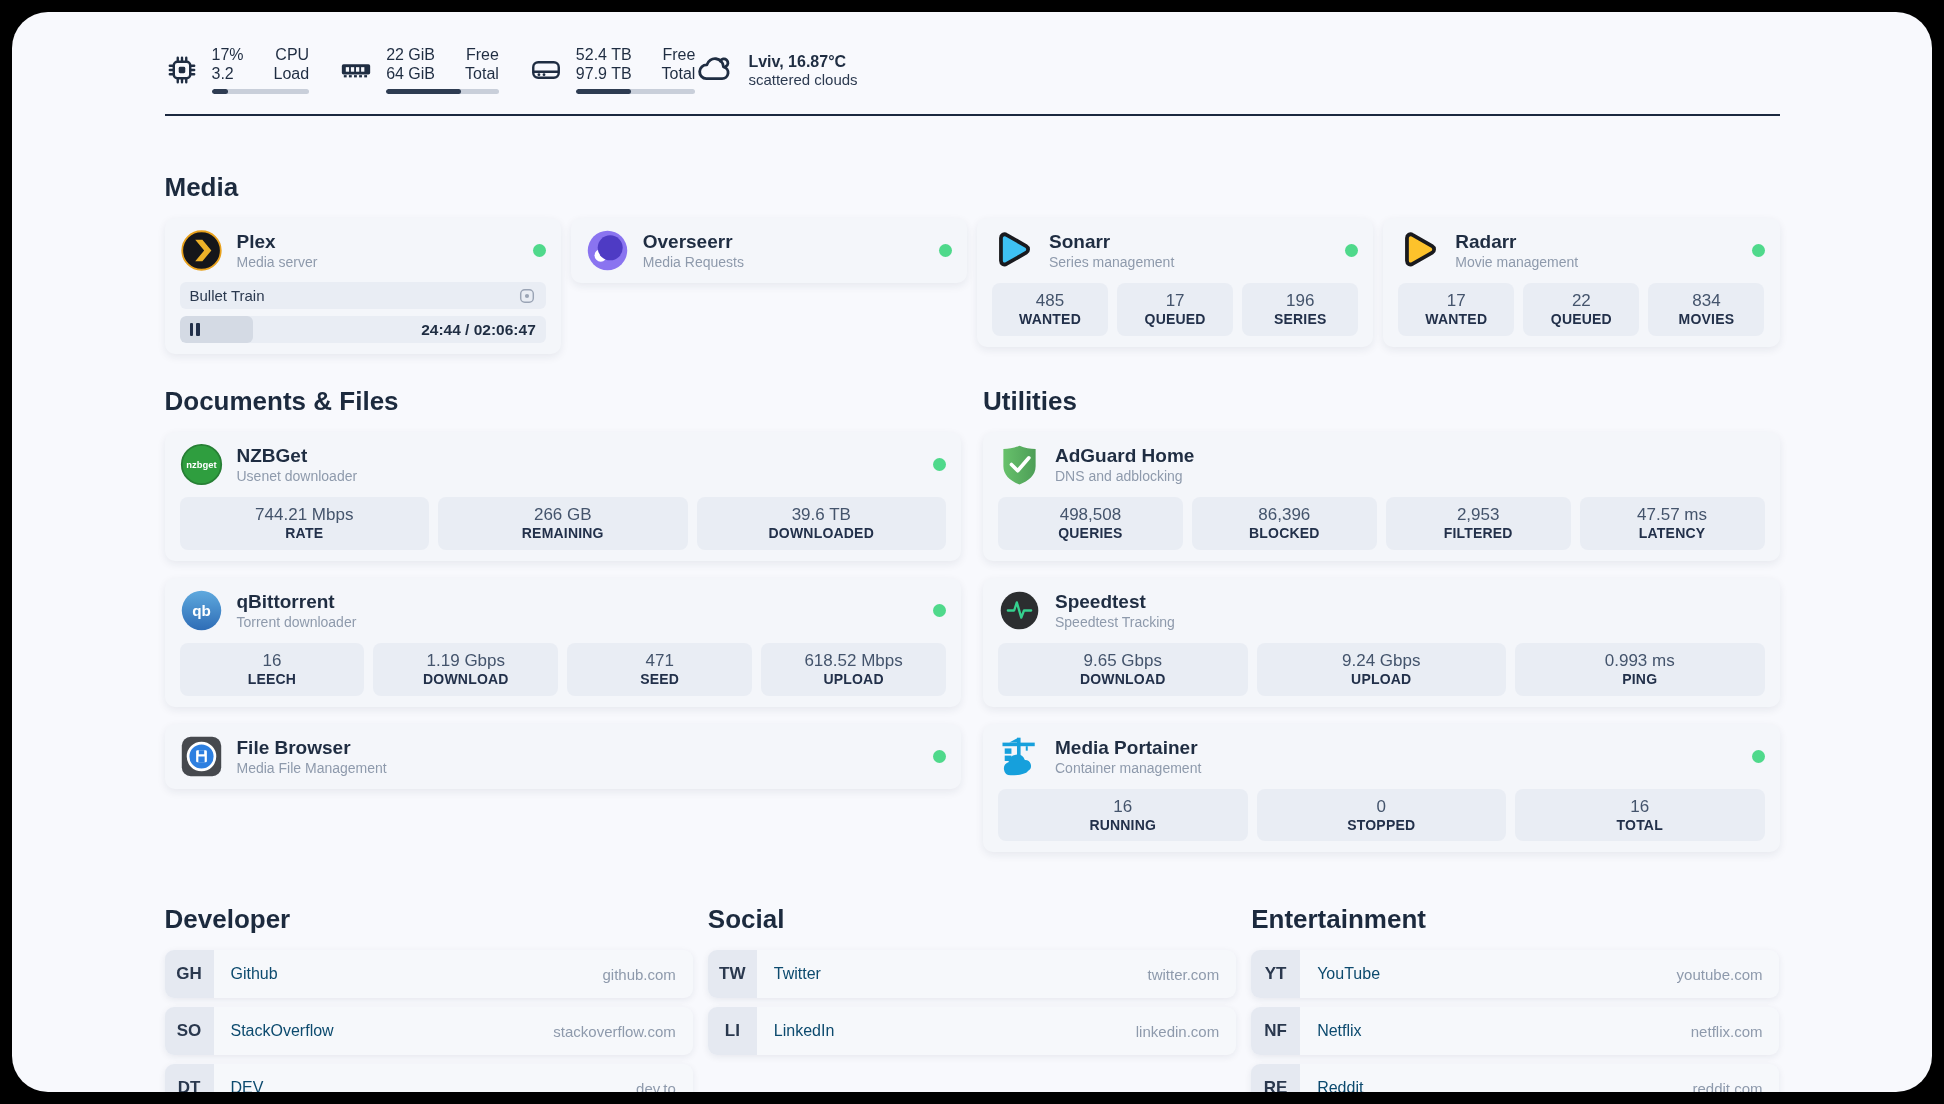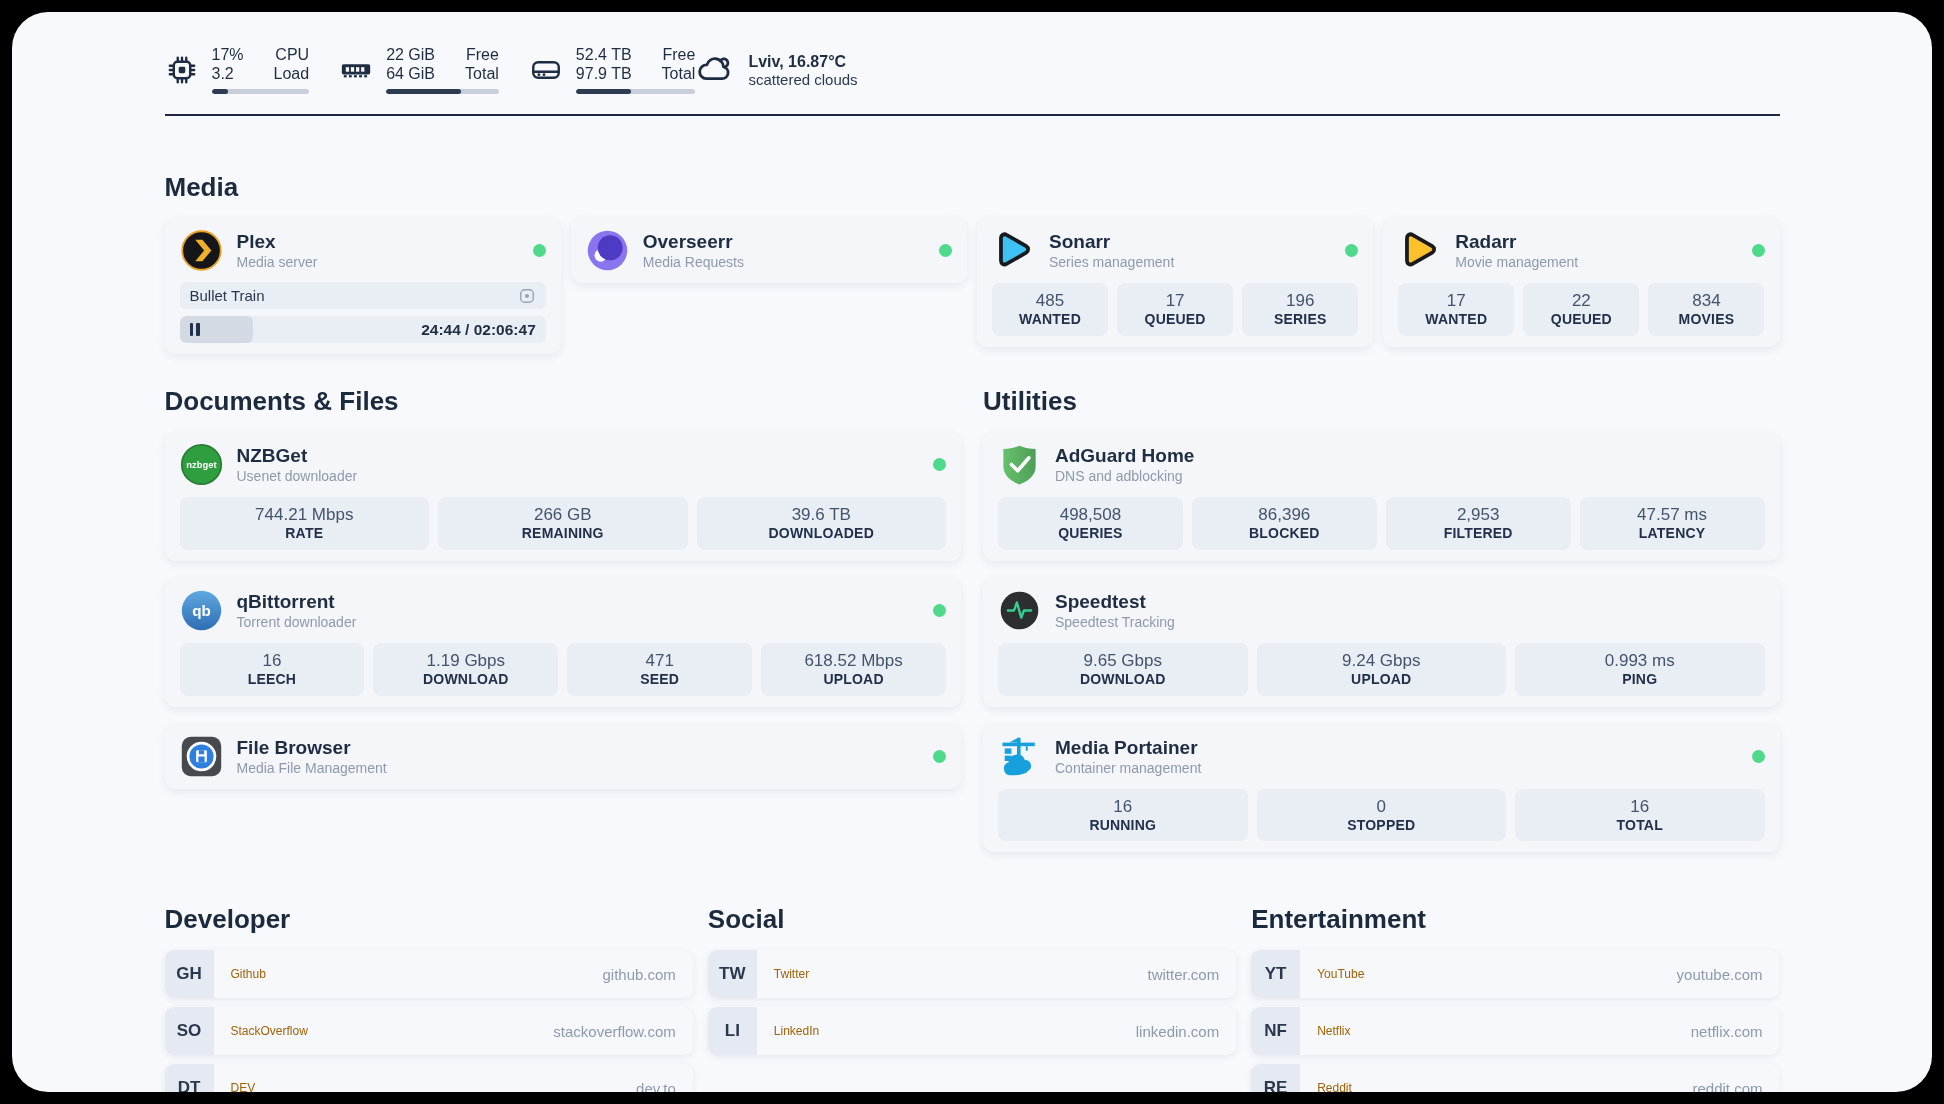--- a/index.html
+++ b/index.html
@@ -60,21 +60,21 @@
   .media-elapsed { position:absolute; left:0; top:0; bottom:0; background:#d4dae4; border-radius:6px; }
   .pause-btn { position:relative; display:flex; gap:3px; border:none; background:transparent; cursor:pointer; padding:0; }
   .pause-btn i { width:3.5px; height:13px; background:#22304a; border-radius:1px; display:block; }
   .media-time { position:relative; margin-left:auto; font-size:15.5px; font-weight:600; color:#1f2d42; }
 
   
   .bookmarks { margin-top:52px; display:grid; grid-template-columns:repeat(3,1fr); gap:15px; align-items:start; }
   .bm-list { margin-top:15px; display:flex; flex-direction:column; gap:9px; }
   .bm-row { display:flex; align-items:center; height:48px; background:#f6f8fb; border-radius:9px; box-shadow:0 2px 7px rgba(25,39,70,.08); overflow:hidden; cursor:pointer; }
   .bm-abbr { width:49px; align-self:stretch; background:#e5e9f1; display:flex; align-items:center; justify-content:center; font-size:17px; font-weight:600; color:#2a384e; }
-  .bm-label { margin-left:17px; font-size:12px; font-weight:500; color:#a16207; }
+  .bm-label { margin-left:17px; font-size:16px; font-weight:500; color:#0c4a6e; }
   .bm-url { margin-left:auto; padding-right:17px; font-size:15px; color:#8e9aac; }
 </style>
 </head>
 <body>
 
 <div class="frame">
   <div class="content">
 
     <div class="topbar">
       <div class="metrics" id="metrics">

